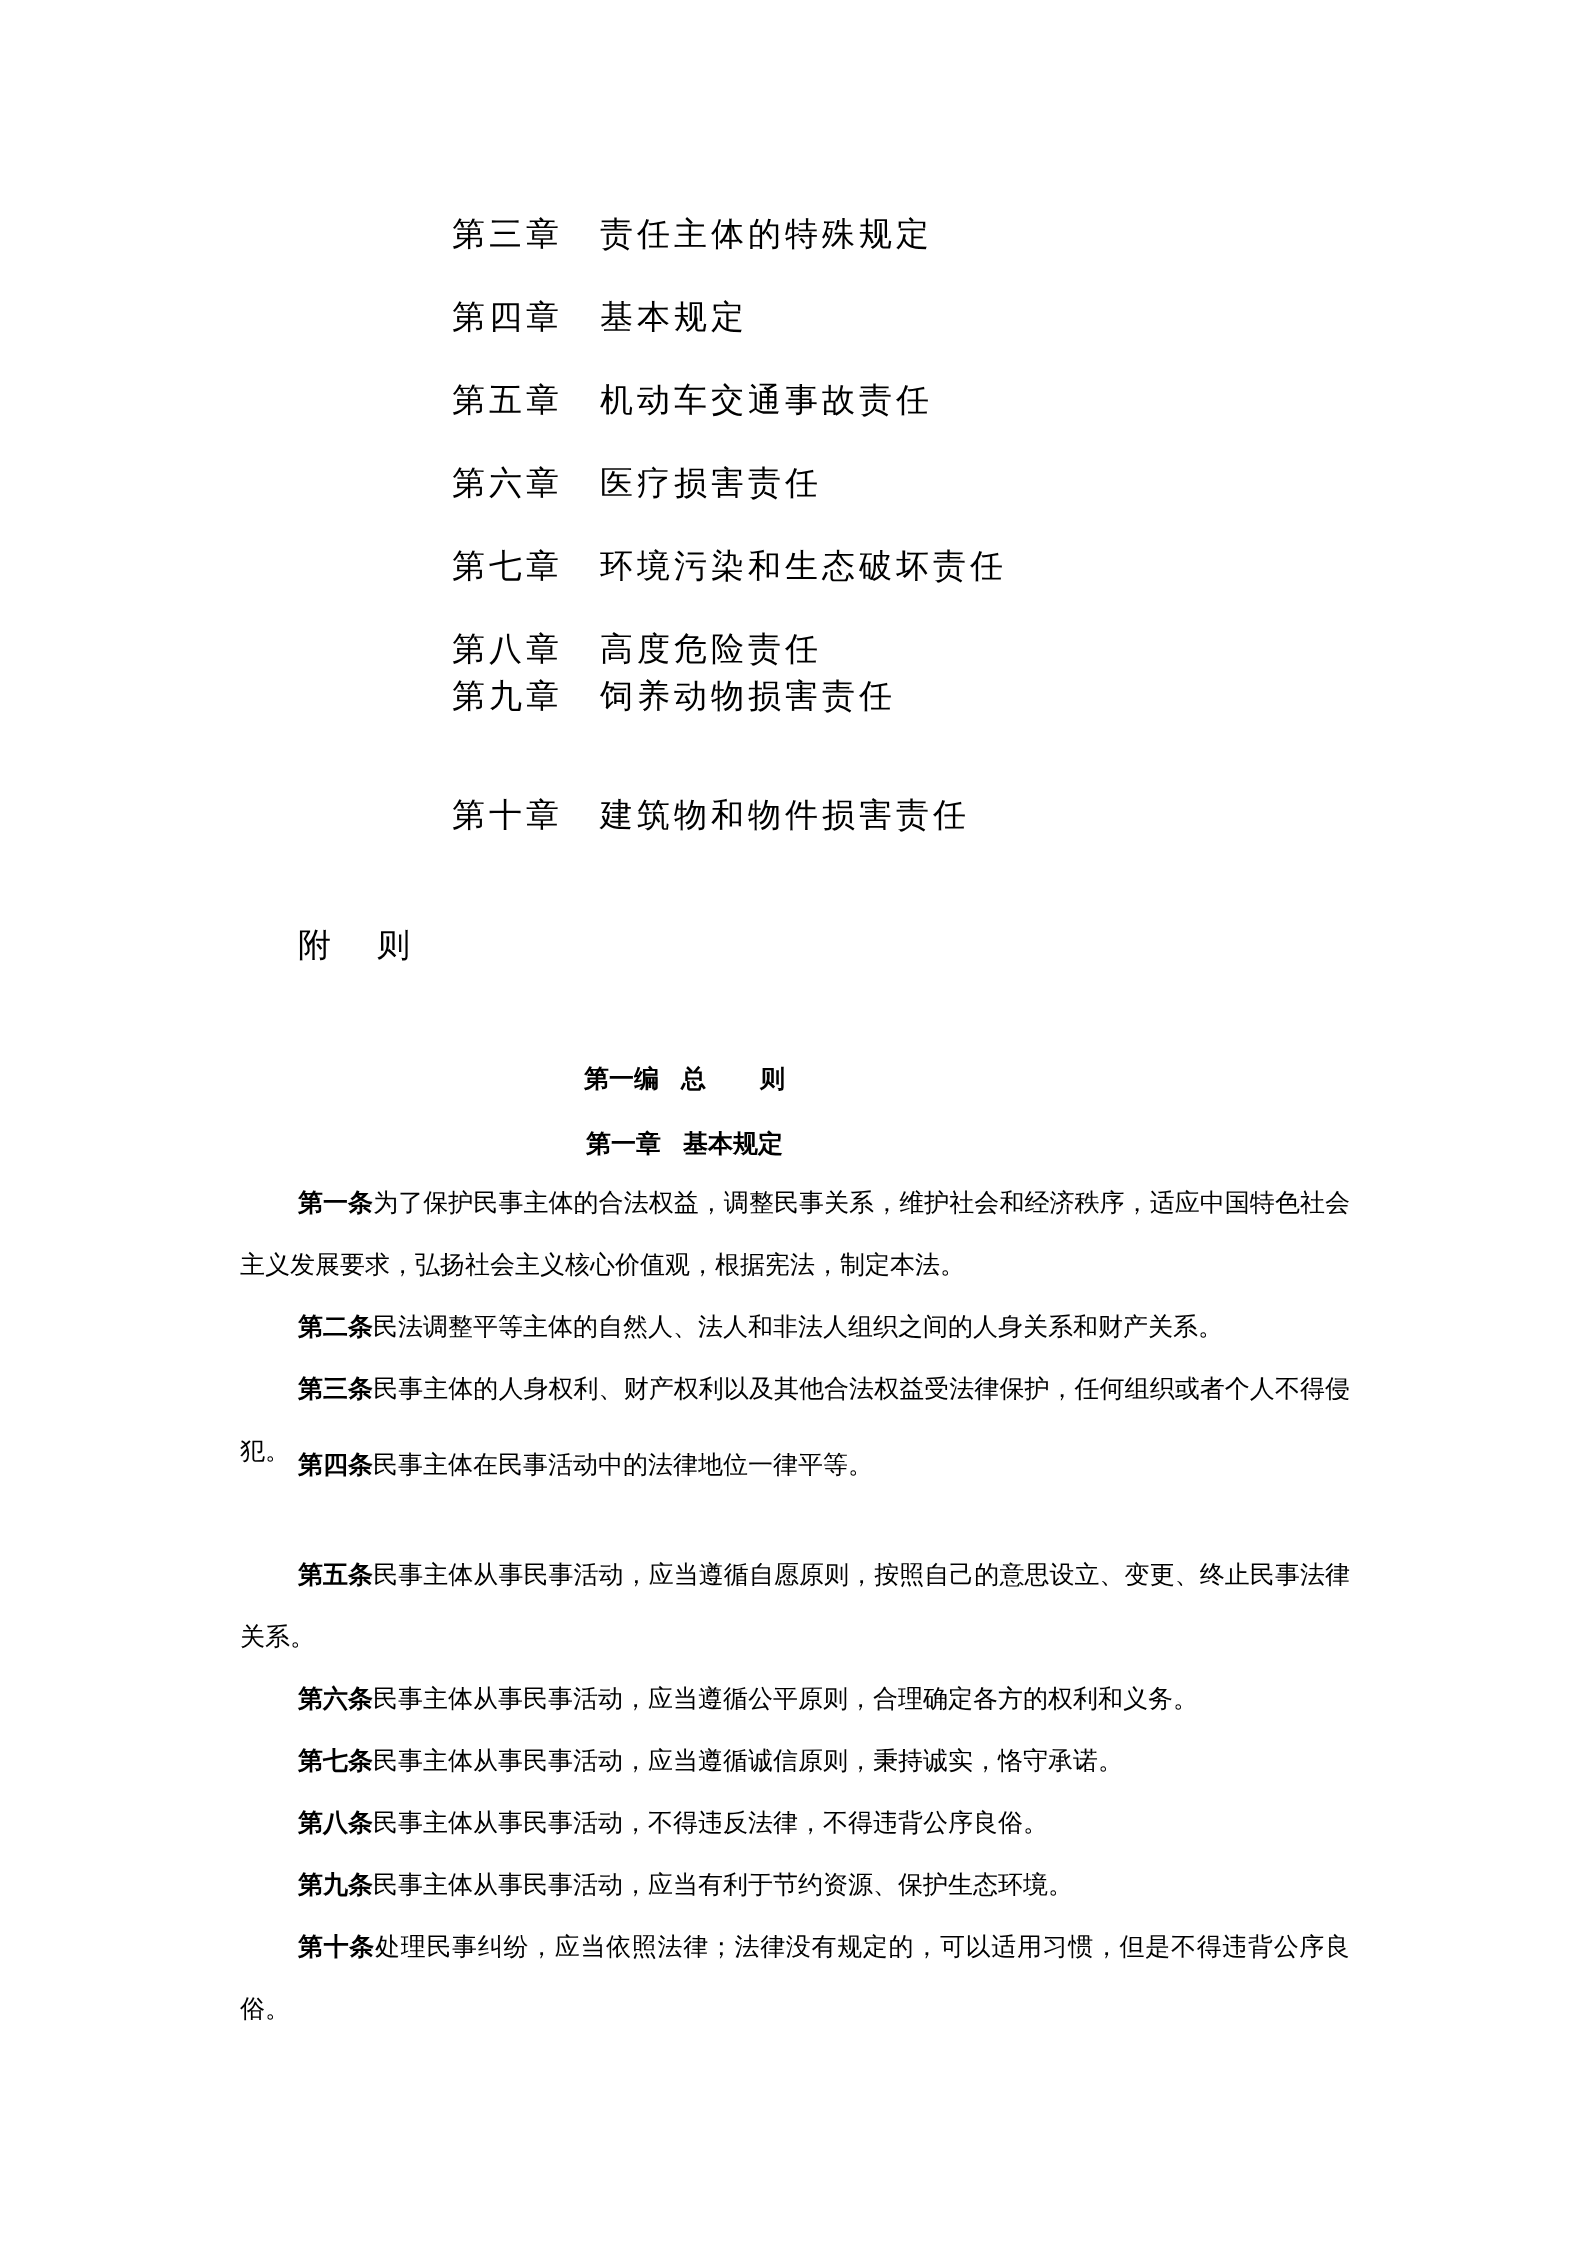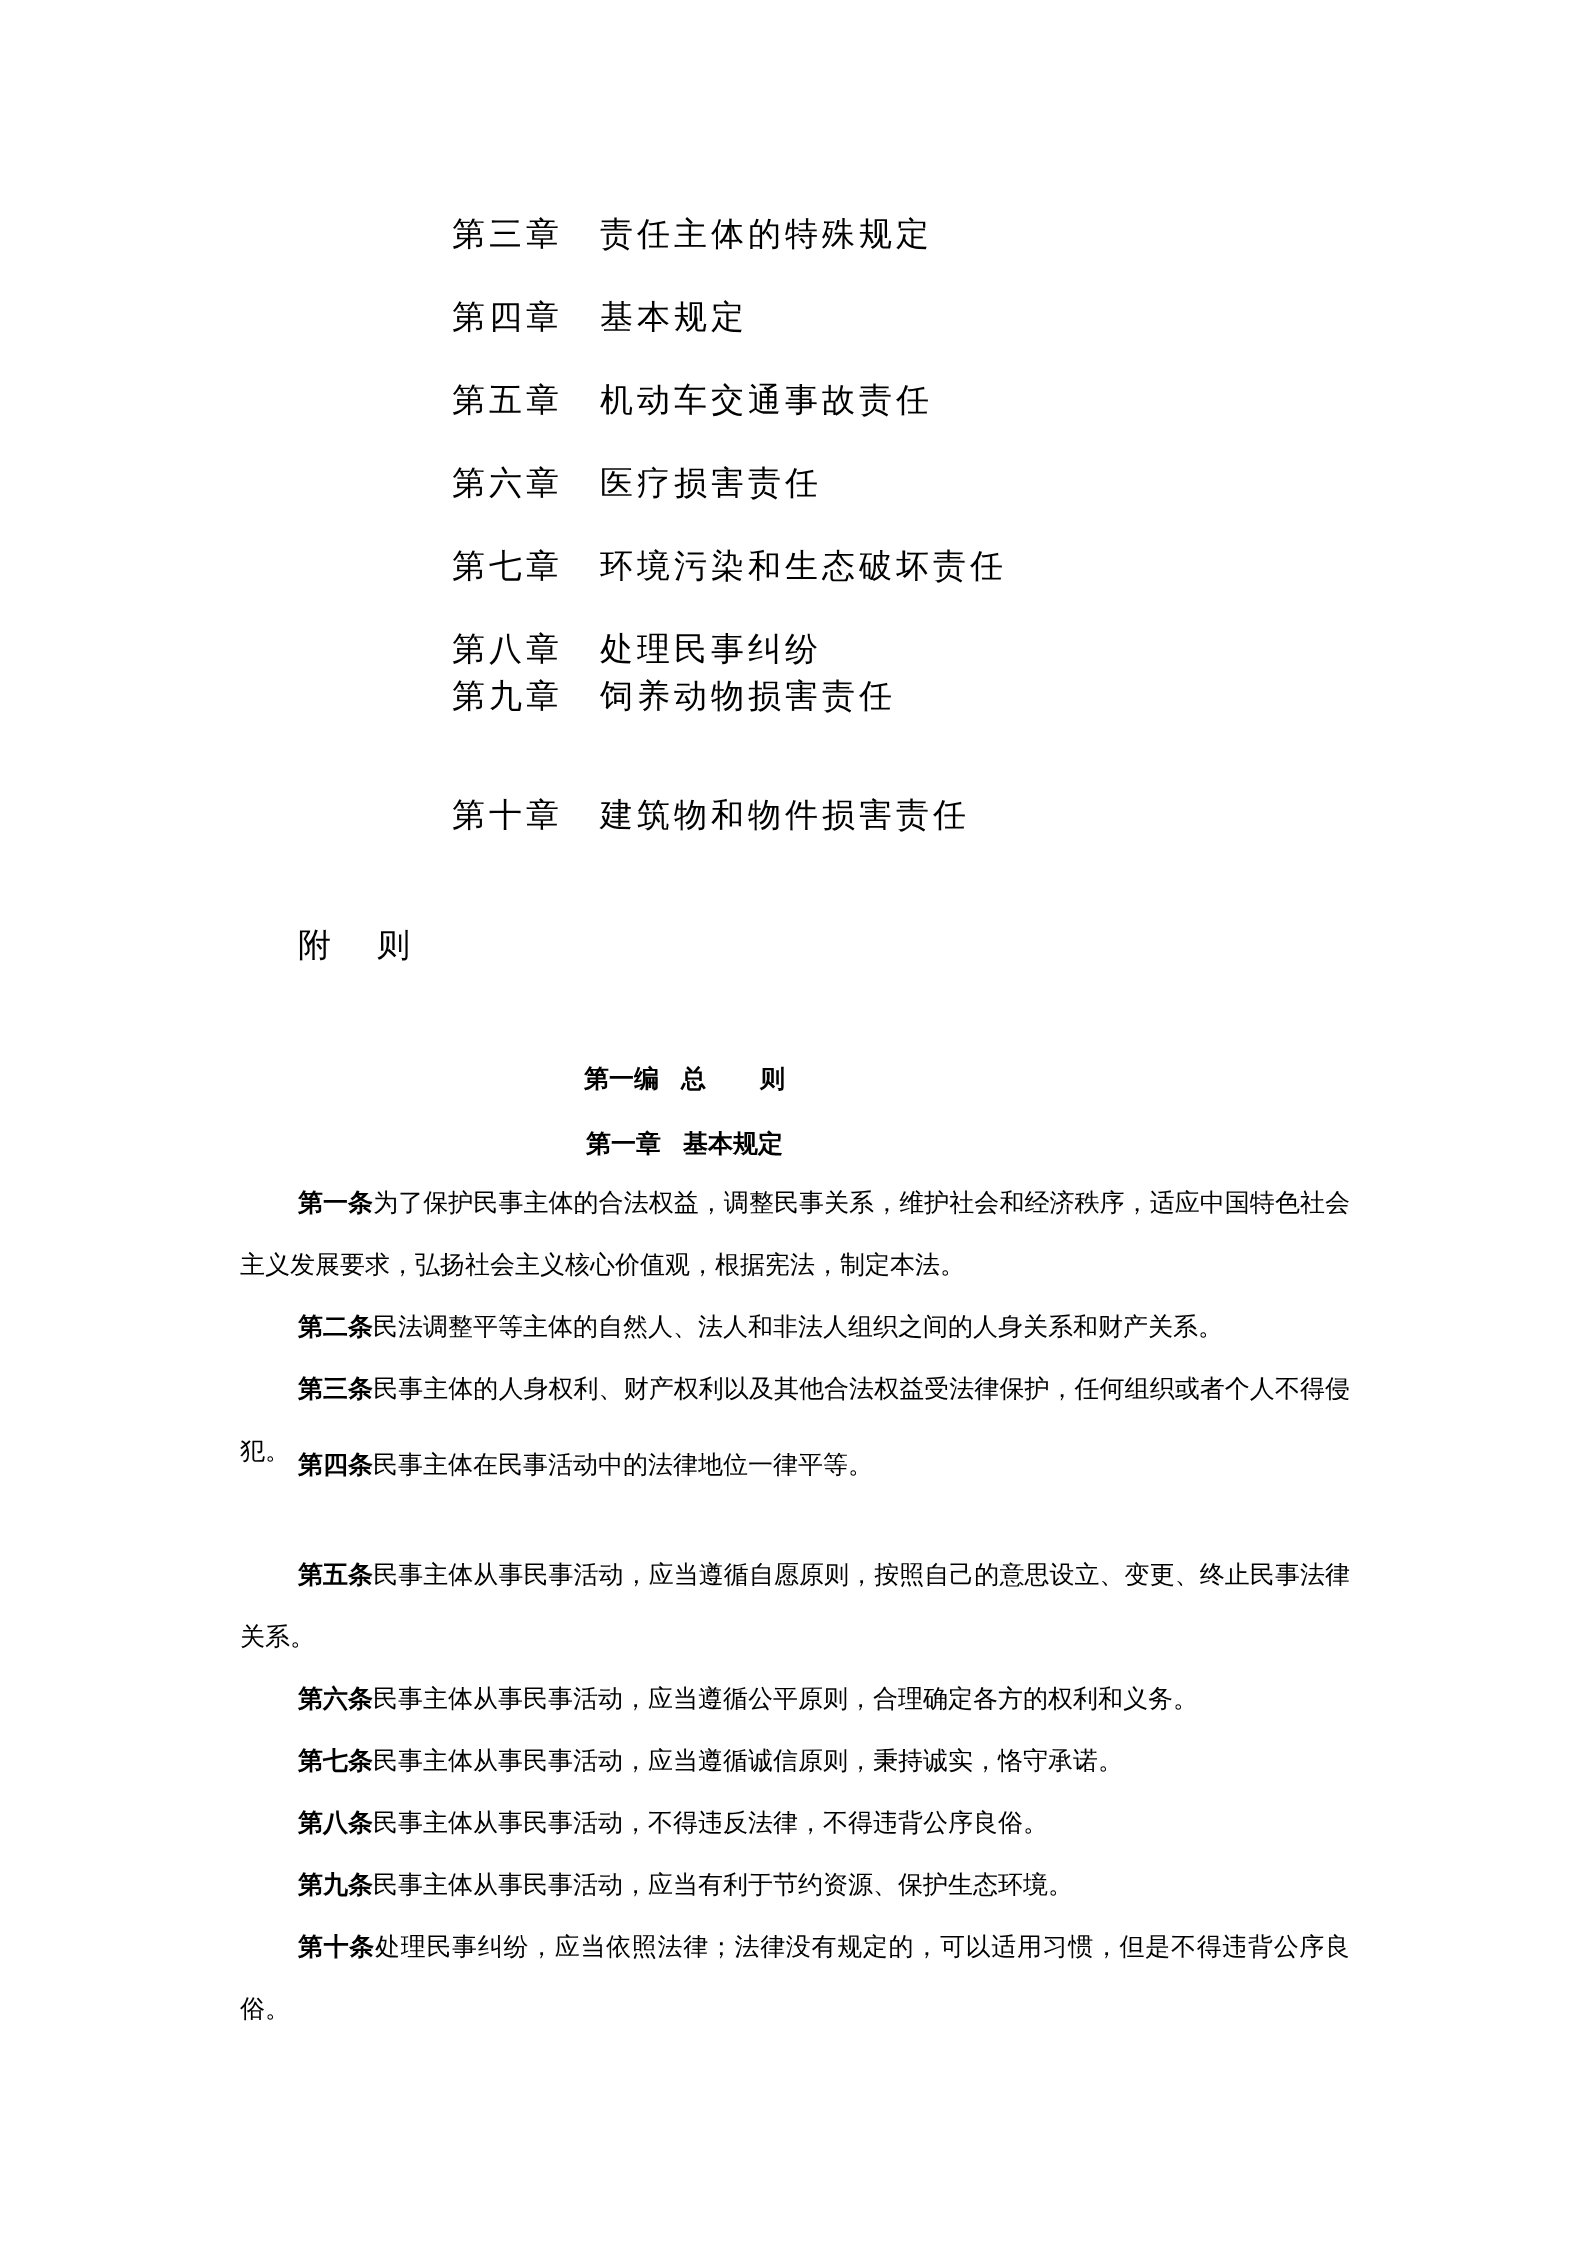--- a/index.html
+++ b/index.html
@@ -50,21 +50,21 @@
   <div class="toc-row" style="top:380px">
     <span class="num">第五章</span><span>机动车交通事故责任</span>
   </div>
   <div class="toc-row" style="top:463px">
     <span class="num">第六章</span><span>医疗损害责任</span>
   </div>
   <div class="toc-row" style="top:546px">
     <span class="num">第七章</span><span>环境污染和生态破坏责任</span>
   </div>
   <div class="toc-row" style="top:629px">
-    <span class="num">第八章</span><span>处理民事纠纷</span>
+    <span class="num">第八章</span><span>高度危险责任</span>
   </div>
   <div class="toc-row" style="top:676px">
     <span class="num">第九章</span><span>饲养动物损害责任</span>
   </div>
   <div class="toc-row" style="top:795px">
     <span class="num">第十章</span><span>建筑物和物件损害责任</span>
   </div>
 </div>
 
 <div class="appendix">

